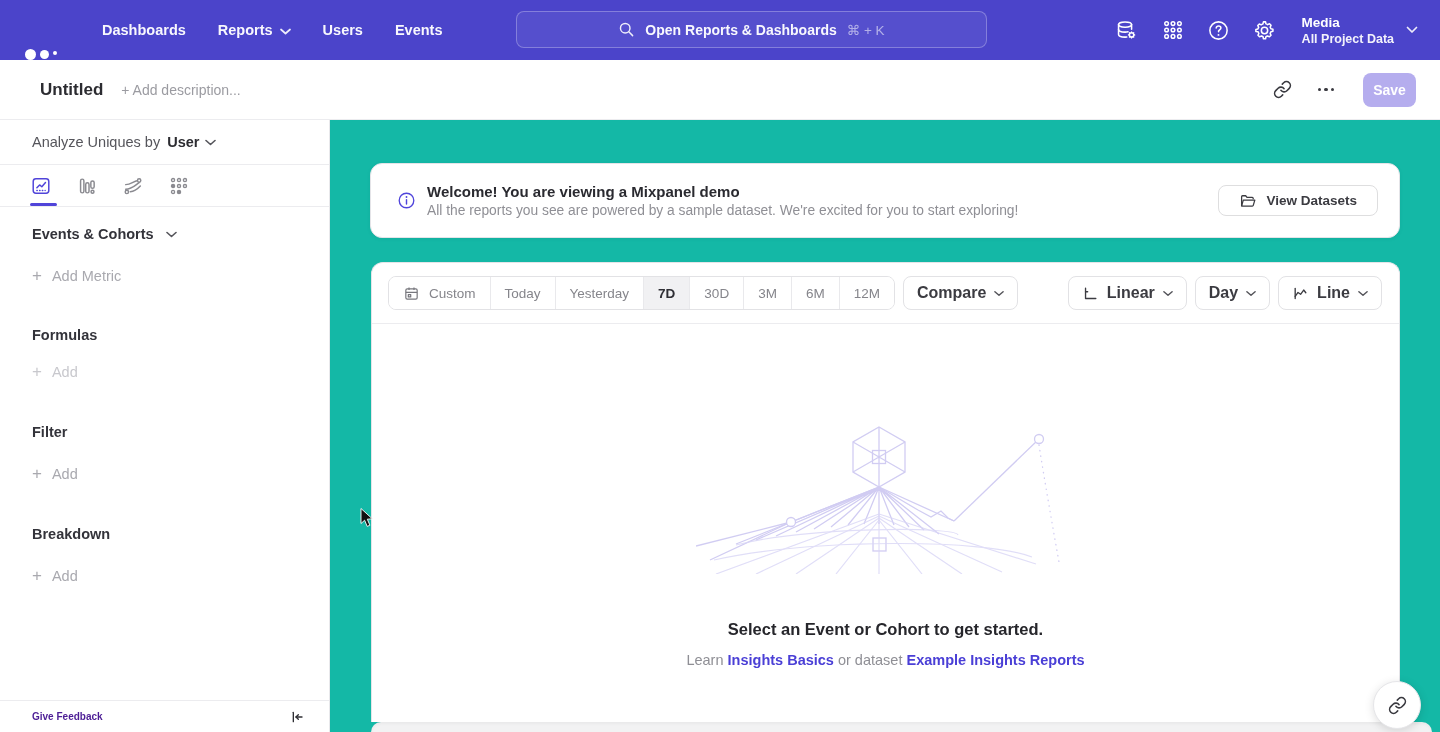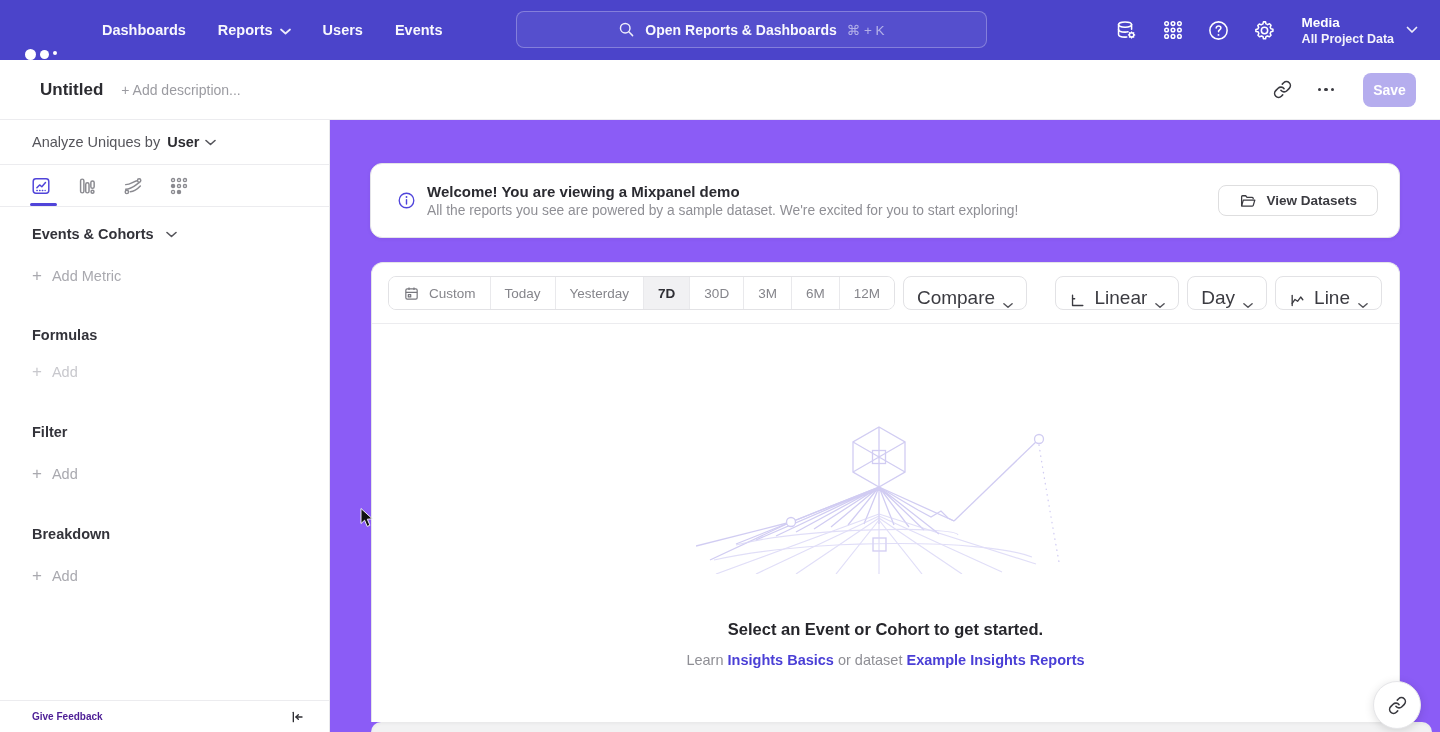--- a/index.html
+++ b/index.html
@@ -49,34 +49,34 @@
   .side-section { padding-left:32px; }
   .sec-title { display:flex; align-items:center; gap:12px; font-size:14.5px; font-weight:700; color:#33333a; cursor:pointer; }
   .add-row { display:flex; align-items:center; gap:10px; font-size:14.5px; color:#a9a9af; cursor:pointer; }
   .add-row .plus { font-size:17px; font-weight:400; line-height:1; }
   .add-row.faded { color:#c8c8cd; }
   .sidebar-footer { position:absolute; left:0; right:0; bottom:0; height:32px; border-top:1px solid #ececef; display:flex; align-items:center; padding:0 24px 0 32px; }
   .give-feedback { font-size:10px; color:#4c1d95; cursor:pointer;font-weight:bold; }
   .collapse-btn { margin-left:auto; cursor:pointer; display:flex; align-items:center; }
 
   
-  .main { position:relative; flex:1; background:#8b5cf6; }
+  .main { position:relative; flex:1; background:#14b8a6; }
   .banner { position:absolute; left:40px; top:43px; width:1030px; height:75px; background:#fff; border:1px solid #e4e4e8; border-radius:12px; box-shadow:0 1px 4px rgba(0,0,0,.05); display:flex; align-items:center; padding:0 21px 0 26px; }
   .banner-text { display:flex; flex-direction:column; gap:3px; margin-left:11px; }
   .banner-title { font-size:15px; font-weight:700; color:#2a2a30; }
   .banner-sub { font-size:13.8px; color:#8f8f95; }
   .view-datasets { margin-left:auto; height:31px; display:flex; align-items:center; gap:9px; padding:0 20px; border:1px solid #dededf; border-radius:8px; background:#fff; font-size:13.5px; font-weight:700; color:#3b3b41; cursor:pointer; font-family:inherit; }
 
   .chart-card { position:absolute; left:41px; top:142px; width:1029px; height:460px; border:1px solid #e4e4e8; border-bottom:none; border-radius:12px 12px 0 0; background:#fff; }
   .controls { display:flex; align-items:center; padding:13px 17px 13px 16px; border-bottom:1px solid #ececef; }
   .seg { display:flex; align-items:stretch; height:34px; border:1px solid #e2e2e5; border-radius:8px; overflow:hidden; }
   .seg-item { display:flex; align-items:center; gap:9px; padding:0 14px; font-size:13.5px; color:#85858b; border-right:1px solid #e9e9ec; cursor:pointer; background:#fff; white-space:nowrap; }
   .seg-item:last-child { border-right:none; }
   .seg-item.active { background:#f1f1f3; color:#2f2f35; font-weight:700; }
-  .drop-btn { display:flex; align-items:flex-end; gap:8px; height:34px; padding:0 13px; border:1px solid #e2e2e5; border-radius:8px; background:#fff; font-size:19px; font-weight:400; color:#3b3b41; cursor:pointer; font-family:inherit; white-space:nowrap; }
+  .drop-btn { display:flex; align-items:center; gap:8px; height:34px; padding:0 13px; border:1px solid #e2e2e5; border-radius:8px; background:#fff; font-size:16px; font-weight:700; color:#3b3b41; cursor:pointer; font-family:inherit; white-space:nowrap; }
   .compare { margin-left:8px; }
   .controls .spacer { flex:1; }
   .right-ctls { display:flex; align-items:center; gap:8px; }
 
   .empty-wrap { display:flex; flex-direction:column; align-items:center; }
   .illus { margin-top:100px; }
   .empty-title { margin-top:46px; font-size:16.5px; font-weight:700; color:#26262b; }
   .empty-links { margin-top:13px; font-size:14.5px; color:#8f8f95; }
   .empty-links a { color:#4a3fd6; font-weight:700; text-decoration:none; cursor:pointer; }
 

